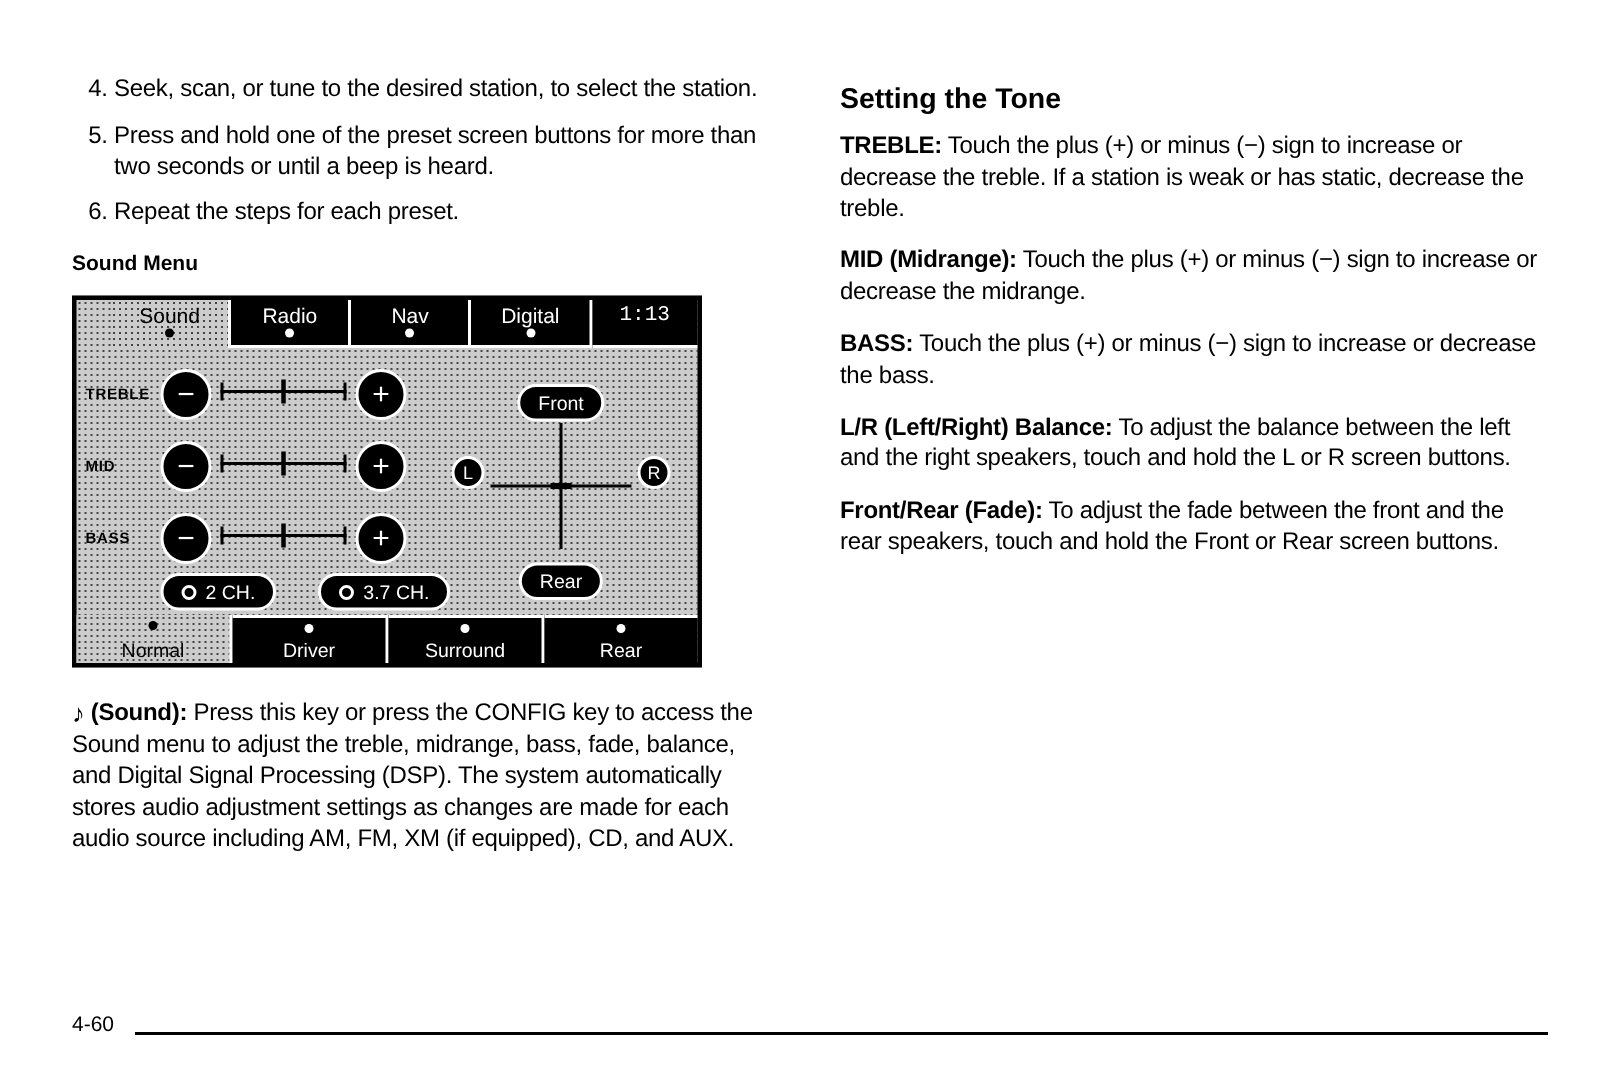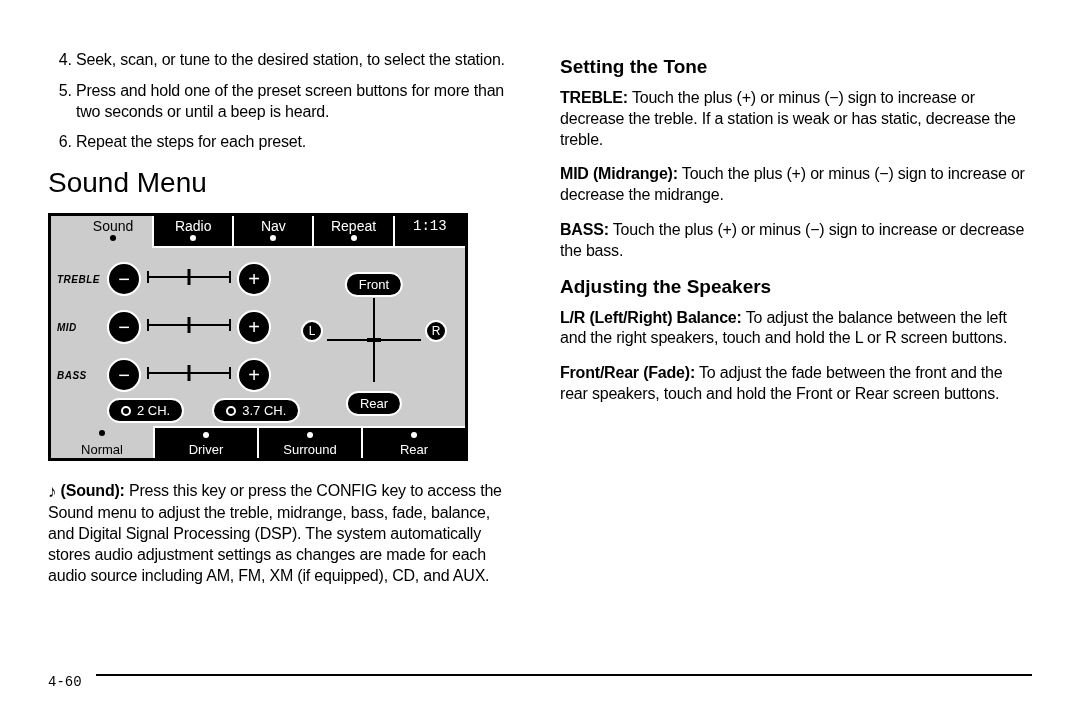--- a/index.html
+++ b/index.html
@@ -24,22 +24,22 @@
     list-style: decimal;
     padding-left: 28px;
     margin-bottom: 14px;
   }
   ol.steps li {
     margin-bottom: 10px;
     line-height: 1.3;
     letter-spacing: -0.2px;
   }
   h2.section {
-    font-size: 28px;
-    font-weight: normal;
+    font-size: 14px;
+    font-weight: bold;
     margin: 10px 0 14px 0;
   }
   h3.subsection {
     font-size: 19px;
     font-weight: bold;
     margin: 6px 0 10px 0;
   }
   .para {
     line-height: 1.3;
     margin-bottom: 14px;
@@ -102,21 +102,20 @@
   .tone-row.treble { top:10px; }
   .tone-row.mid    { top:58px; }
   .tone-row.bass   { top:106px; }
   .tone-label {
     width:54px;
     color:#000;
     font-size:10px;
     font-weight:bold;
     padding-left:6px;
     letter-spacing:0.5px;
-    font-style:italic;
   }
   .circ-btn {
     width:34px; height:34px; border-radius:50%;
     background:#000; border:2px solid #fff;
     display:flex; align-items:center; justify-content:center;
     font-size:20px; color:#fff;
     margin: 0 2px;
     position:relative;
   }
   .slider {
@@ -211,24 +210,23 @@
     color:#000;
     border-top:none;
   }
   .btab .dotmark {
     width:6px;height:6px;border-radius:50%;background:#fff;position:absolute;top:4px;left:50%;transform:translateX(-50%);
   }
   .btab.sel .dotmark { background:#000; top:auto; bottom:22px; }
   .btab span { font-size:13px; }
   .footer {
     display:flex;
-    align-items:flex-start;
+    align-items:flex-end;
     margin-top:auto;
     padding-top:12px;
-    font-family:Liberation Mono, monospace;
   }
   .footer .pg { font-size:14px; margin-right:14px; }
   .footer .rule { flex:1; height:2px; background:#000; }
 </style>
 </head>
 <body>
 
 <div class="columns">
 
   <div class="col">
@@ -248,21 +246,21 @@
           </div>
         <div class="tab">
             <span>Radio</span>
             <span class="dotmark"></span>
           </div>
         <div class="tab">
             <span>Nav</span>
             <span class="dotmark"></span>
           </div>
         <div class="tab">
-            <span>Repeat</span>
+            <span>Digital</span>
             <span class="dotmark"></span>
           </div>
         <div class="tab notch">
             <span>1:13</span>
           </div>
       </div>
 
       <div class="midarea">
         <div class="tone-row treble">
           <span class="tone-label">TREBLE</span>
@@ -347,21 +345,20 @@
     </p>
     <p class="para">
       <span class="bold">MID (Midrange):</span>
       <span>Touch the plus (+) or minus (−) sign to increase or decrease the midrange.</span>
     </p>
     <p class="para">
       <span class="bold">BASS:</span>
       <span>Touch the plus (+) or minus (−) sign to increase or decrease the bass.</span>
     </p>
 
-    <h3 class="subsection">Adjusting the Speakers</h3>
 
     <p class="para">
       <span class="bold">L/R (Left/Right) Balance:</span>
       <span>To adjust the balance between the left and the right speakers, touch and hold the L or R screen buttons.</span>
     </p>
     <p class="para">
       <span class="bold">Front/Rear (Fade):</span>
       <span>To adjust the fade between the front and the rear speakers, touch and hold the Front or Rear screen buttons.</span>
     </p>
   </div>

